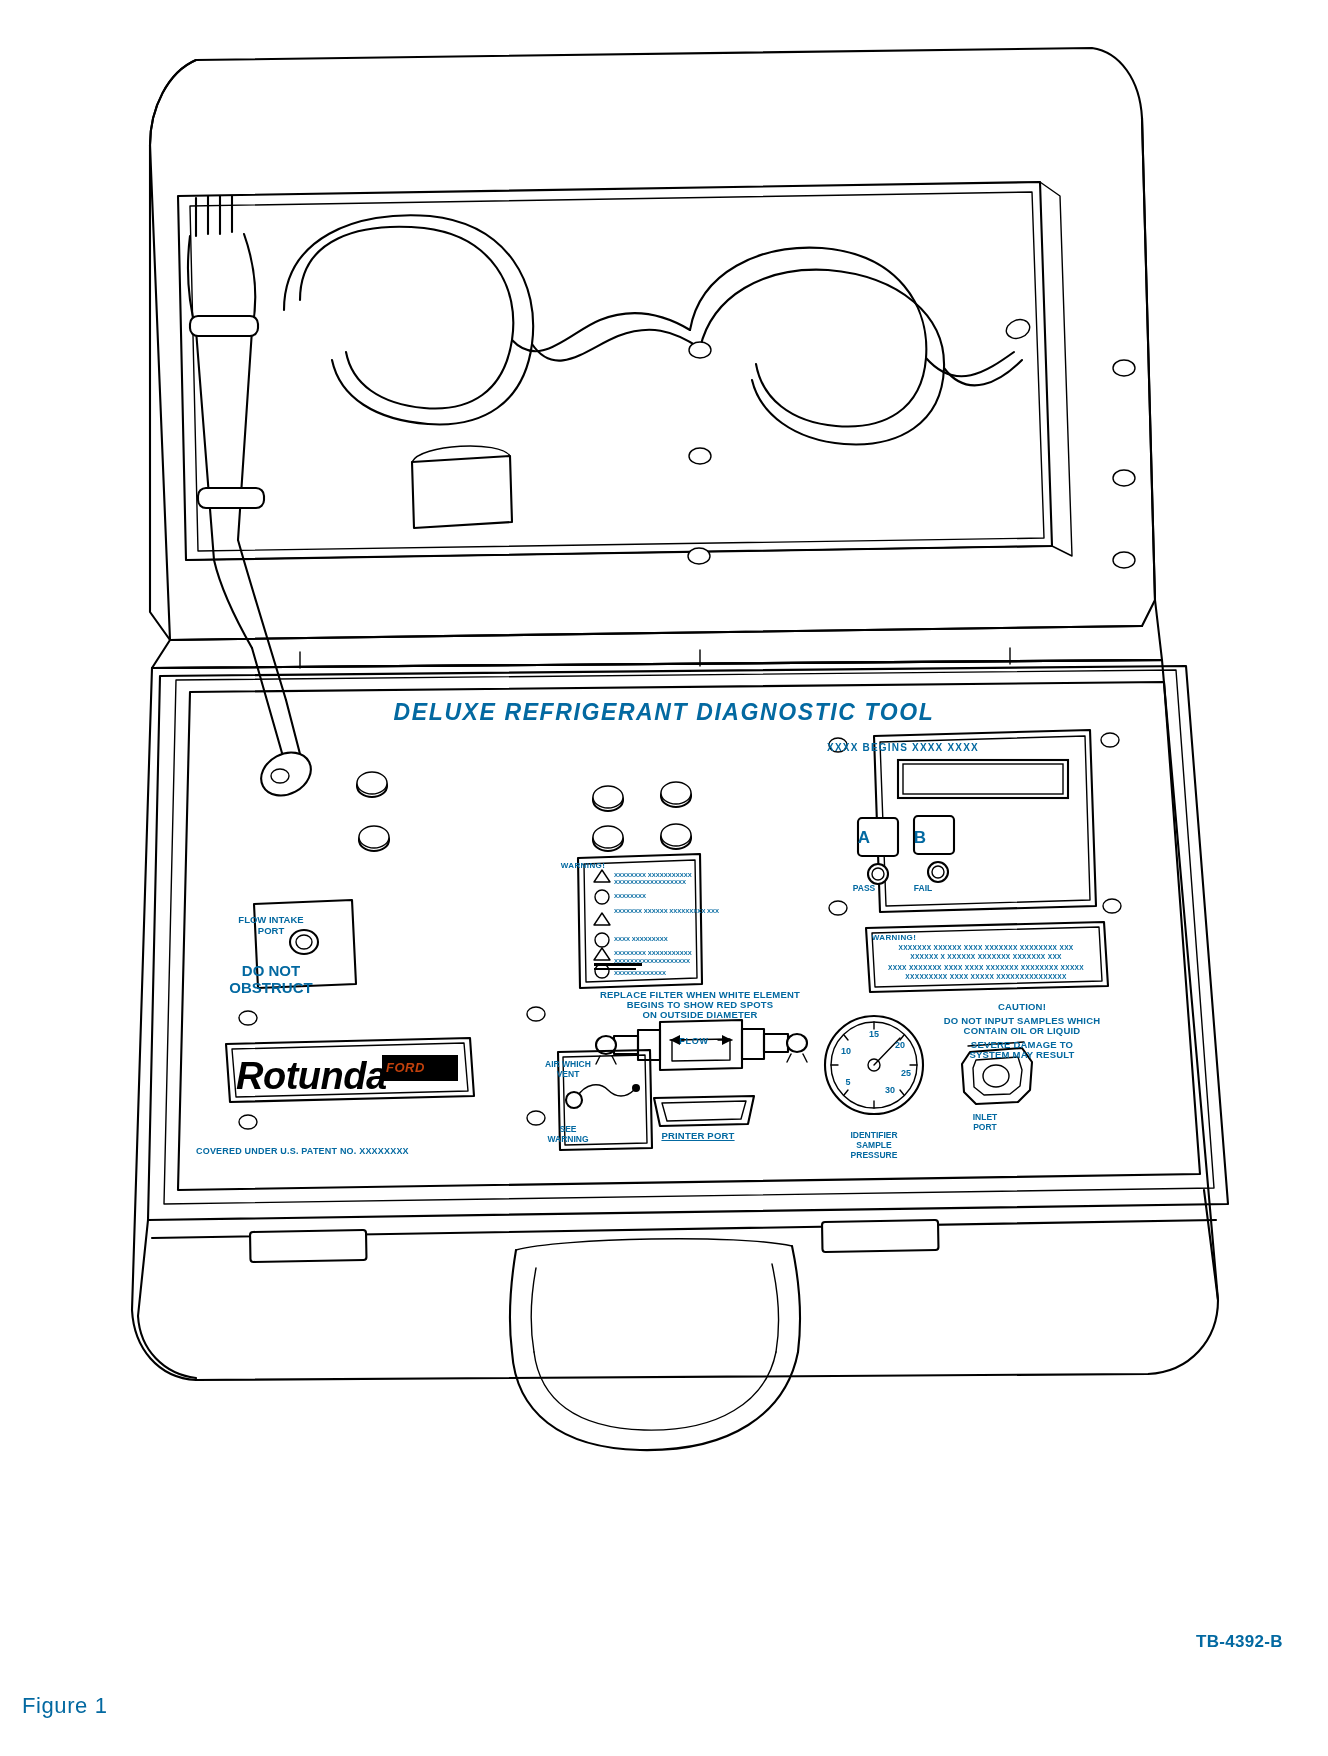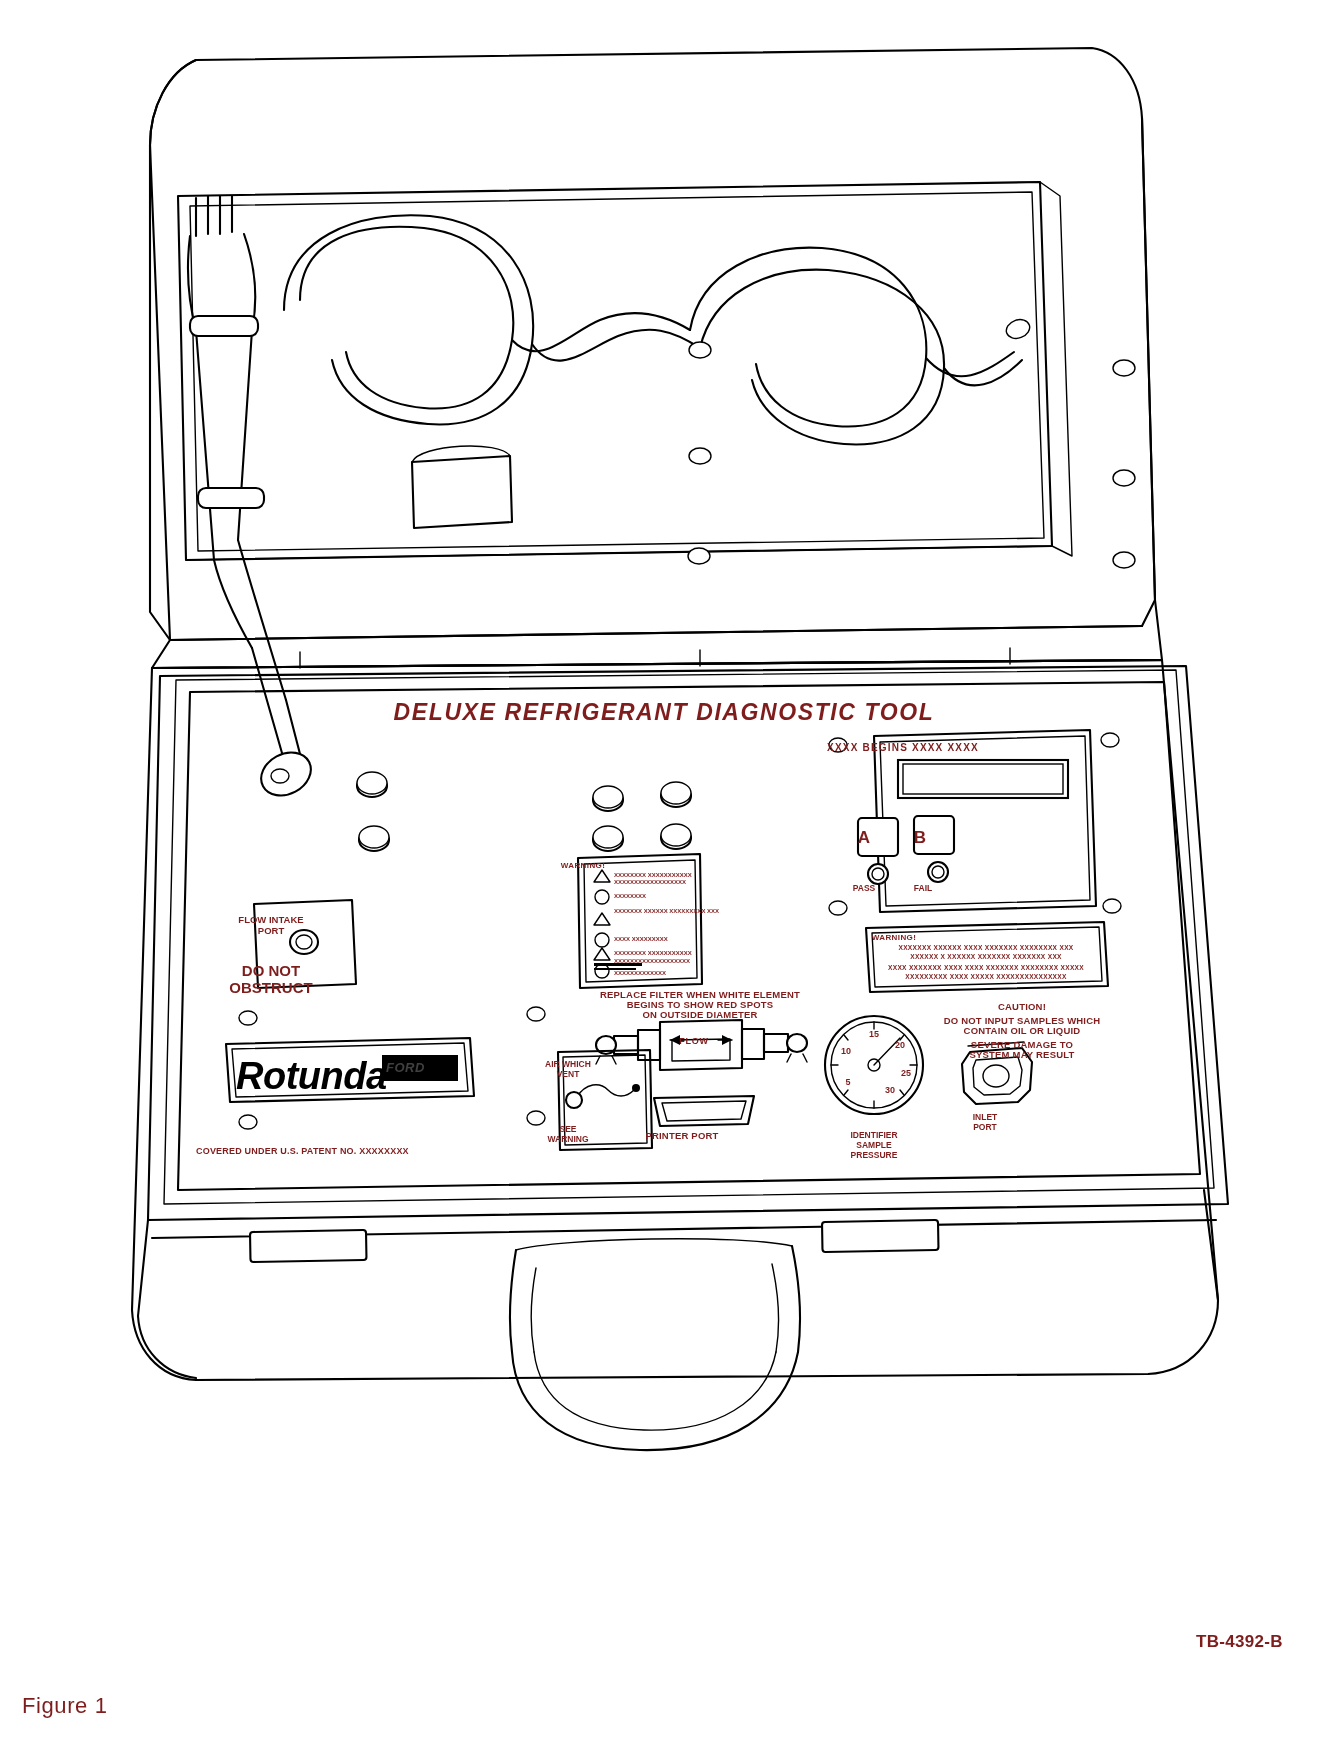--- a/index.html
+++ b/index.html
@@ -30,21 +30,21 @@
   .ln { fill: none; stroke: #000; stroke-width: 2.1; stroke-linejoin: round; stroke-linecap: round; }
   .ln-thin { fill: none; stroke: #000; stroke-width: 1.4; stroke-linejoin: round; stroke-linecap: round; }
   .fill-w { fill: #ffffff; stroke: #000; stroke-width: 2.1; }
   .fill-w-thin { fill: #ffffff; stroke: #000; stroke-width: 1.4; }
   .fill-k { fill: #000000; stroke: none; }
 
   .txt {
     position: absolute;
     white-space: nowrap;
     font-family: "Liberation Sans", sans-serif;
-    color: #7f1d1d;
+    color: #0369a1;
     line-height: 1.12;
   }
   .ctr { transform: translateX(-50%); text-align: center; }
 
   #title-text {
     left: 664px;
     top: 700px;
     font-size: 23px;
     font-weight: bold;
     font-style: italic;
@@ -94,21 +94,21 @@
   .filter-note-line { font-size: 9.5px; font-weight: bold; letter-spacing: .2px; }
   #flow-word { left: 694px; top: 1036px; font-size: 9px; font-weight: bold; letter-spacing: .8px; }
 
   
   #airpurge-l1 { left: 568px; top: 1060px; font-size: 8.5px; font-weight: bold; }
   #airpurge-l2 { left: 568px; top: 1070px; font-size: 8.5px; font-weight: bold; }
   #airpurge-see { left: 568px; top: 1125px; font-size: 8.5px; font-weight: bold; }
   #airpurge-warn { left: 568px; top: 1135px; font-size: 8.5px; font-weight: bold; }
 
   
-  #printer-port-label { left: 682px; top: 1131px; font-size: 9.5px; font-weight: bold; letter-spacing: .2px; }
+  #printer-port-label { left: 698px; top: 1131px; font-size: 9.5px; font-weight: bold; letter-spacing: .2px; text-decoration: underline; }
 
   
   .gauge-tick-num { font-size: 9px; font-weight: bold; }
   #gauge-l1 { left: 874px; top: 1131px; font-size: 8.5px; font-weight: bold; }
   #gauge-l2 { left: 874px; top: 1141px; font-size: 8.5px; font-weight: bold; }
   #gauge-l3 { left: 874px; top: 1151px; font-size: 8.5px; font-weight: bold; }
 
   
   .caution-line { font-size: 9.5px; font-weight: bold; letter-spacing: .2px; }
   #inlet-l1 { left: 985px; top: 1113px; font-size: 8.5px; font-weight: bold; }
@@ -133,21 +133,21 @@
     height: 26px;
     background: #000;
   }
   #rotunda-badge-text {
     position: absolute;
     left: 386px;
     top: 1060px;
     font-size: 13px;
     font-weight: bold;
     font-style: italic;
-    color: #404040;
+    color: #c2410c;
     letter-spacing: .5px;
   }
 </style>
 </head>
 <body>
 
 <div id="figure-root">
 
   <svg class="fig" viewBox="0 0 1328 1756">
 

